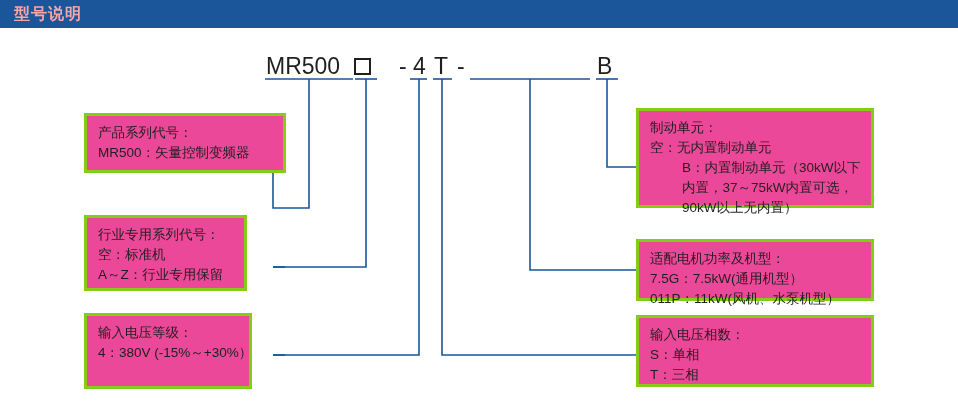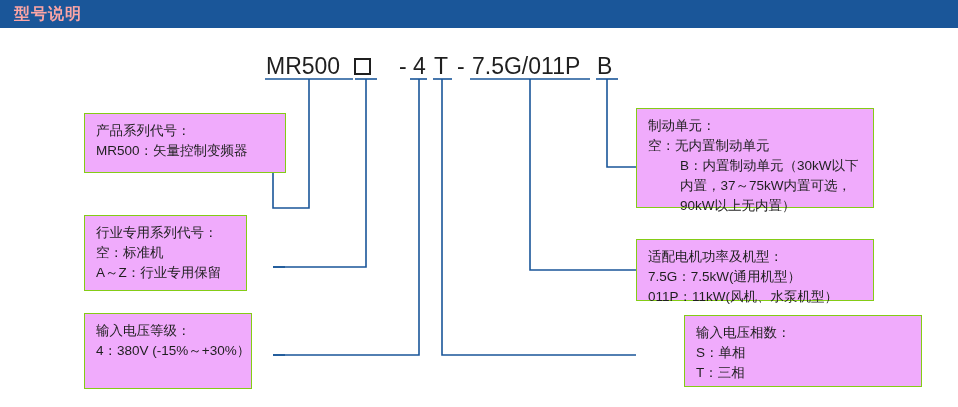--- a/index.html
+++ b/index.html
@@ -65,22 +65,22 @@
     position: absolute;
     left: 0;
     top: 0;
     width: 958px;
     height: 407px;
     pointer-events: none;
   }
   
   .desc-box {
     position: absolute;
-    border: 1px solid #84cc16;
-    background: #f0abfc;
+    border: 3px solid #84cc16;
+    background: #ec4899;
     box-sizing: border-box;
     padding: 7px 9px 6px 11px;
   }
   .desc-line {
     font-size: 13.5px;
     color: #1f1f1f;
     line-height: 20px;
     white-space: nowrap;
     font-family: "Liberation Sans", "DejaVu Sans", sans-serif;
   }
@@ -98,21 +98,20 @@
     <div id="header-title">型号说明</div>
   </div>
 
   <div id="model-row">
     <span class="model-seg" style="left:266px; top:0;">MR500</span>
     <span class="model-box-glyph" style="left:354px; top:6px;"></span>
     <span class="model-seg" style="left:399px; top:0;">-</span>
     <span class="model-seg" style="left:413px; top:0;">4</span>
     <span class="model-seg" style="left:434px; top:0;">T</span>
     <span class="model-seg" style="left:457px; top:0;">-</span>
-    <span class="model-seg" style="left:472px; top:0;">7.5G/011P</span>
     <span class="model-seg" style="left:597px; top:0;">B</span>
   </div>
 
   <svg id="connectors" width="958" height="407" viewBox="0 0 958 407">
     <g fill="none" stroke="#1a5699" stroke-width="1.6">
 
       <path d="M265 79 H353"></path>
       <path d="M355 79 H377"></path>
       <path d="M410 79 H427"></path>
       <path d="M433 79 H452"></path>
@@ -157,19 +156,19 @@
     <div class="desc-line">空：无内置制动单元</div>
     <div class="desc-line wrap">B：内置制动单元（30kW以下内置，37～75kW内置可选，90kW以上无内置）</div>
   </div>
 
   <div class="desc-box" style="left:636px; top:239px; width:238px; height:62px;">
     <div class="desc-line">适配电机功率及机型：</div>
     <div class="desc-line">7.5G：7.5kW(通用机型）</div>
     <div class="desc-line">011P：11kW(风机、水泵机型）</div>
   </div>
 
-  <div class="desc-box" style="left:636px; top:315px; width:238px; height:72px;margin-left:48px;">
+  <div class="desc-box" style="left:636px; top:315px; width:238px; height:72px;">
     <div class="desc-line">输入电压相数：</div>
     <div class="desc-line">S：单相</div>
     <div class="desc-line">T：三相</div>
   </div>
 
 </div>
 
 </body></html>

